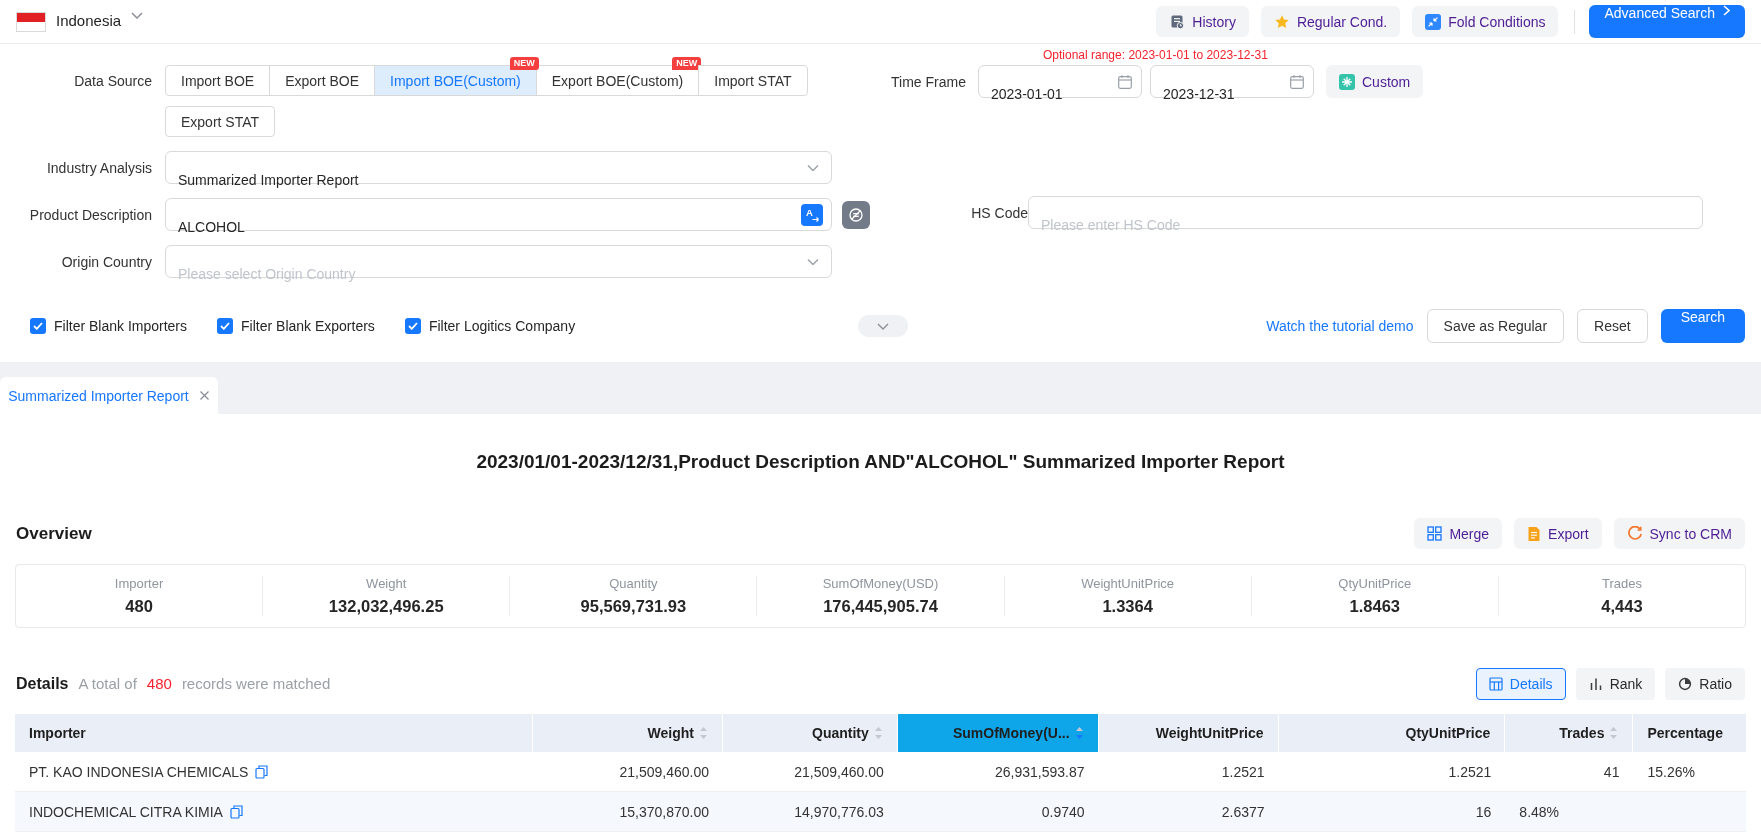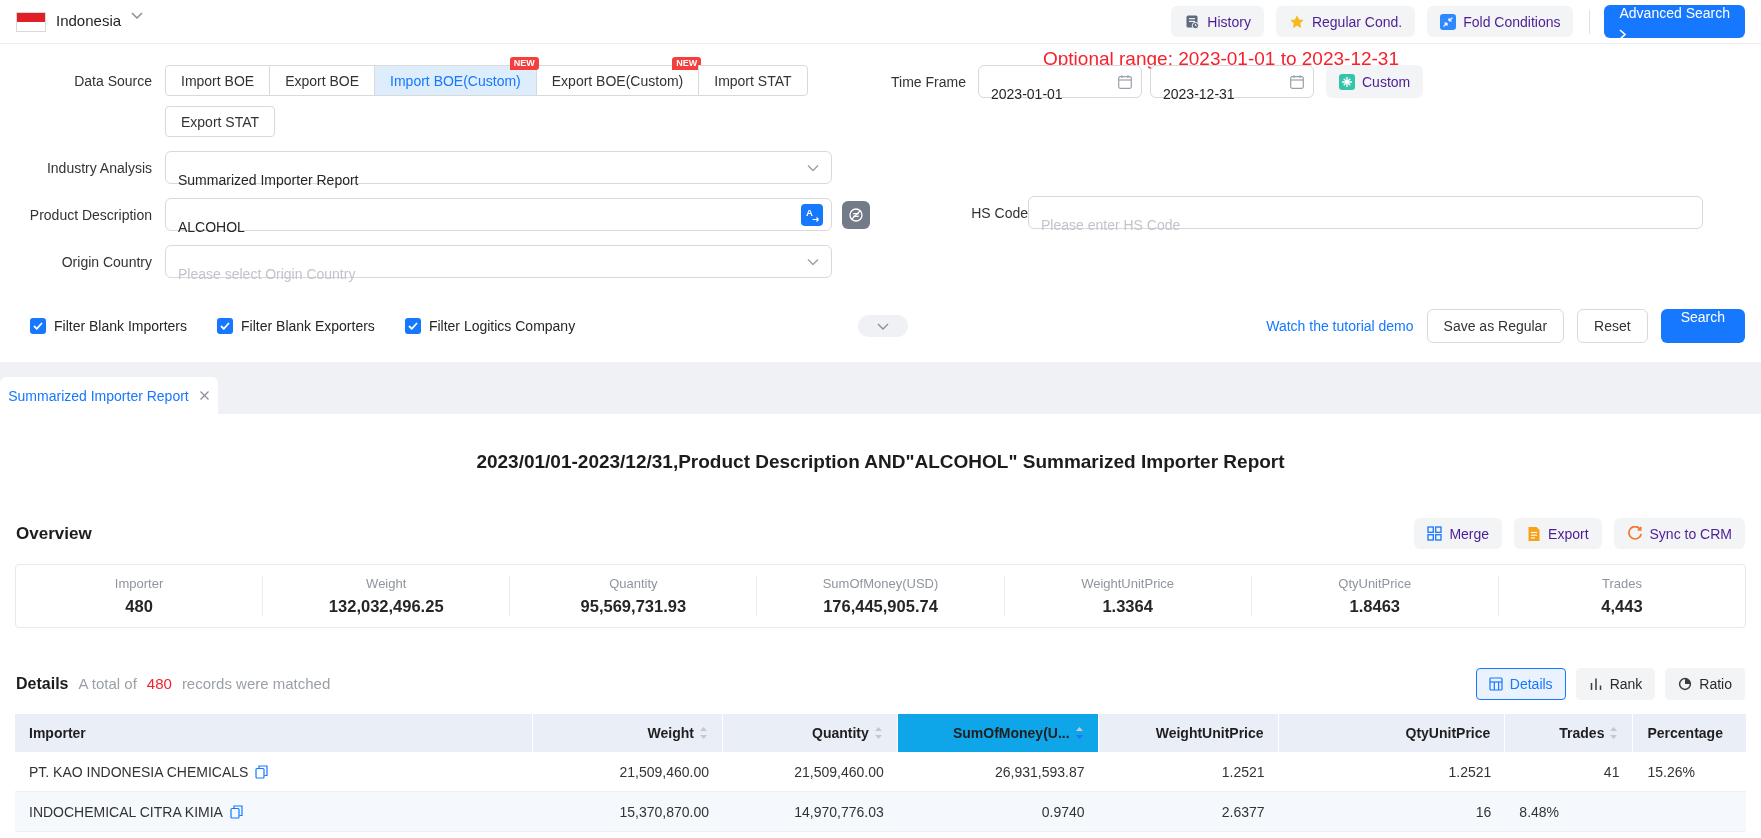--- a/index.html
+++ b/index.html
@@ -16,21 +16,21 @@
   .topbar-left { display:flex; gap:10px; cursor:pointer; }
   .flag { width:30px; height:20px; border:1px solid #d9d9d9; display:flex; flex-direction:column; }
   .flag .t { flex:1; background:#e31f26; } .flag .b { flex:1; background:#fff; }
   .country-name { font-size:15px; color:#1f1f1f; }
   .topbar-right { display:flex; align-items:center; }
   .btn-gray { display:flex; align-items:center; gap:7px; height:31px; padding:0 13px;
               background:#f3f4f6; border-radius:6px; color:#4c1d95; cursor:pointer; white-space:nowrap; }
   .topbar-right .btn-gray { margin-left:12px; }
   .vdivider { width:1px; height:24px; background:#e1e1e1; margin:0 14px 0 16px; }
   .btn-primary { display:flex; align-items:flex-start; gap:8px; background:#1677ff; color:#fff;
-                 border-radius:6px; cursor:pointer;flex-direction:column; }
+                 border-radius:6px; cursor:pointer; }
   .adv-btn { height:33px; padding:0 15px; }
 
   
   .filter-panel { position:relative; padding:21px 0 19px 0; background:#fff; }
   .f-row { display:flex; align-items:center; }
   .f-label { width:152px; text-align:right; margin-right:13px; color:#333; flex:none; }
   .ds-group { display:flex; }
   .ds-btn { position:relative; height:31px; padding:0 15px; display:flex; align-items:center;
             border:1px solid #d9d9d9; background:#fff; color:#333; cursor:pointer; white-space:nowrap; }
   .ds-btn + .ds-btn { margin-left:-1px; }
@@ -44,21 +44,21 @@
   .field { height:33px; border:1px solid #d9d9d9; border-radius:6px; background:#fff;
            display:flex; align-items:center; position:relative; }
   .field input { border:none; outline:none; width:100%; height:100%; padding:0 12px;
                  font:inherit; color:#262626; background:transparent; border-radius:6px;margin-top:24px; }
   .field input::placeholder { color:#c0c4cc; }
   .w-main { width:667px; }
   .chev-abs { position:absolute; right:12px; top:50%; transform:translateY(-50%); pointer-events:none; }
   .in-icon { position:absolute; right:8px; top:50%; transform:translateY(-50%); cursor:pointer; }
   .sq-btn { width:28px; height:28px; margin-left:10px; border-radius:6px; display:flex;
             align-items:center; justify-content:center; cursor:pointer; }
-  .optional-range { position:absolute; top:4px; left:1043px; color:#f5222d; font-size:19px; }
+  .optional-range { position:absolute; top:4px; left:1043px; color:#f5222d; font-size:12px; }
   .timeframe-row { position:absolute; top:21px; left:888px; display:flex; align-items:center; }
   .tf-label { width:78px; text-align:right; margin-right:12px; color:#333; flex:none; }
   .date-field { width:164px; }
   .date-field + .date-field { margin-left:8px; }
   .custom-btn { margin-left:12px; height:33px; }
   .hscode-row { position:absolute; top:152px; left:905px; display:flex; align-items:center; }
   .hs-label { width:123px; text-align:right; margin-right:0; color:#333; flex:none; }
   .hs-field { width:675px; }
 
   

